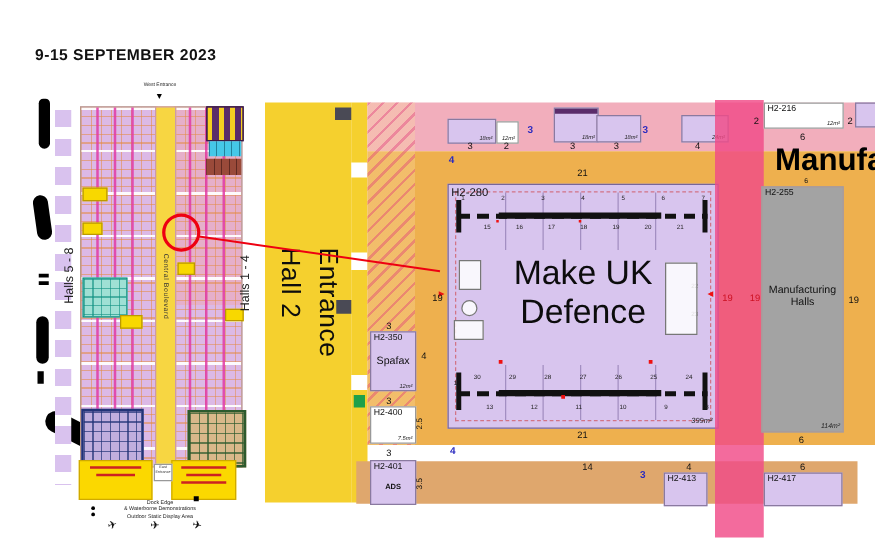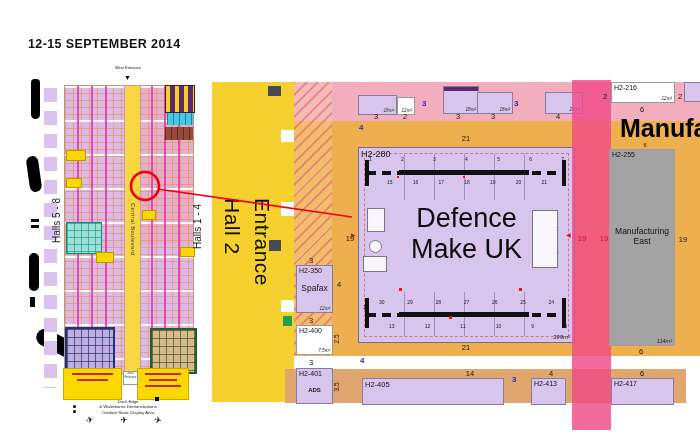--- a/index.html
+++ b/index.html
@@ -166,21 +166,21 @@
   .h2413{left:531px;top:378px;width:33px;height:25px;}
   .d6d{left:635px;top:369px;width:14px;}
   .h2417{left:611px;top:378px;width:61px;height:25px;}
   .overlay{left:0;top:0;width:700px;height:442px;pointer-events:none;}
 </style>
 </head>
 <body>
 
 <div class="stage">
 
-  <div class="abs subtitle">12-15 SEPTEMBER 2014</div>
+  <div class="abs subtitle">9-15 SEPTEMBER 2023</div>
 
   <div class="abs ship ship1"></div>
   <div class="abs ship ship2"></div>
   <div class="abs ship ship3"></div>
   <div class="abs ship ship4"></div>
   <div class="abs shipmark sm1"></div>
   <div class="abs shipmark sm2"></div>
   <div class="abs shipmark sm3"></div>
   <div class="abs dockcol"></div>
 
@@ -336,22 +336,22 @@
         <span>11</span>
         <span>10</span>
         <span>9</span>
         <span>8</span>
       </div>
     <div class="sidecol">
         <span>22</span>
         <span>23</span>
       </div>
     <div class="makeuk">
+      <div>Make UK</div>
       <div>Defence</div>
-      <div>Make UK</div>
     </div>
     <div class="furn f1"></div>
     <div class="furn f2"></div>
     <div class="furn f3"></div>
     <div class="furn f4"></div>
     <div class="rd rd1"></div>
       <div class="rd rd2"></div>
     <div class="rd rd3"></div>
       <div class="rd rd4"></div>
     <div class="rd rd5"></div>
@@ -374,21 +374,21 @@
   <div class="abs dim d2l">2</div>
   <div class="abs dim d2r">2</div>
   <div class="abs dim d6a">6</div>
   <div class="abs stand cornerstand"></div>
   <div class="abs manufa">Manufa</div>
   <div class="abs d6b">6</div>
   <div class="abs pods">
     <div class="idlabel">H2-255</div>
     <div class="podsname">
       <div>Manufacturing</div>
-      <div>East</div>
+      <div>Halls</div>
     </div>
     <span class="arealabel">114m²</span>
   </div>
   <div class="abs dim d6c">6</div>
   <div class="abs dim d19p">19</div>
 
   <div class="abs dim d3a">3</div>
   <div class="abs stand h2350">
     <div class="idlabel">H2-350</div>
     <div class="spafax">Spafax</div>
@@ -403,23 +403,20 @@
   <div class="abs rotdim d25">2.5</div>
   <div class="abs bluedim bgd">4</div>
   <div class="abs dim d3c">3</div>
   <div class="abs stand h2401">
     <div class="idlabel">H2-401</div>
     <div class="ads">ADS</div>
   </div>
   <div class="abs rotdim d35">3.5</div>
 
   <div class="abs dim d14">14</div>
-  <div class="abs stand h2405">
-    <div class="idlabel" style="font-size:7.5px;">H2-405</div>
-  </div>
   <div class="abs bluedim bge">3</div>
   <div class="abs dim d4b">4</div>
   <div class="abs stand h2413">
     <div class="idlabel">H2-413</div>
   </div>
   <div class="abs dim d6d">6</div>
   <div class="abs stand h2417">
     <div class="idlabel">H2-417</div>
   </div>
 

